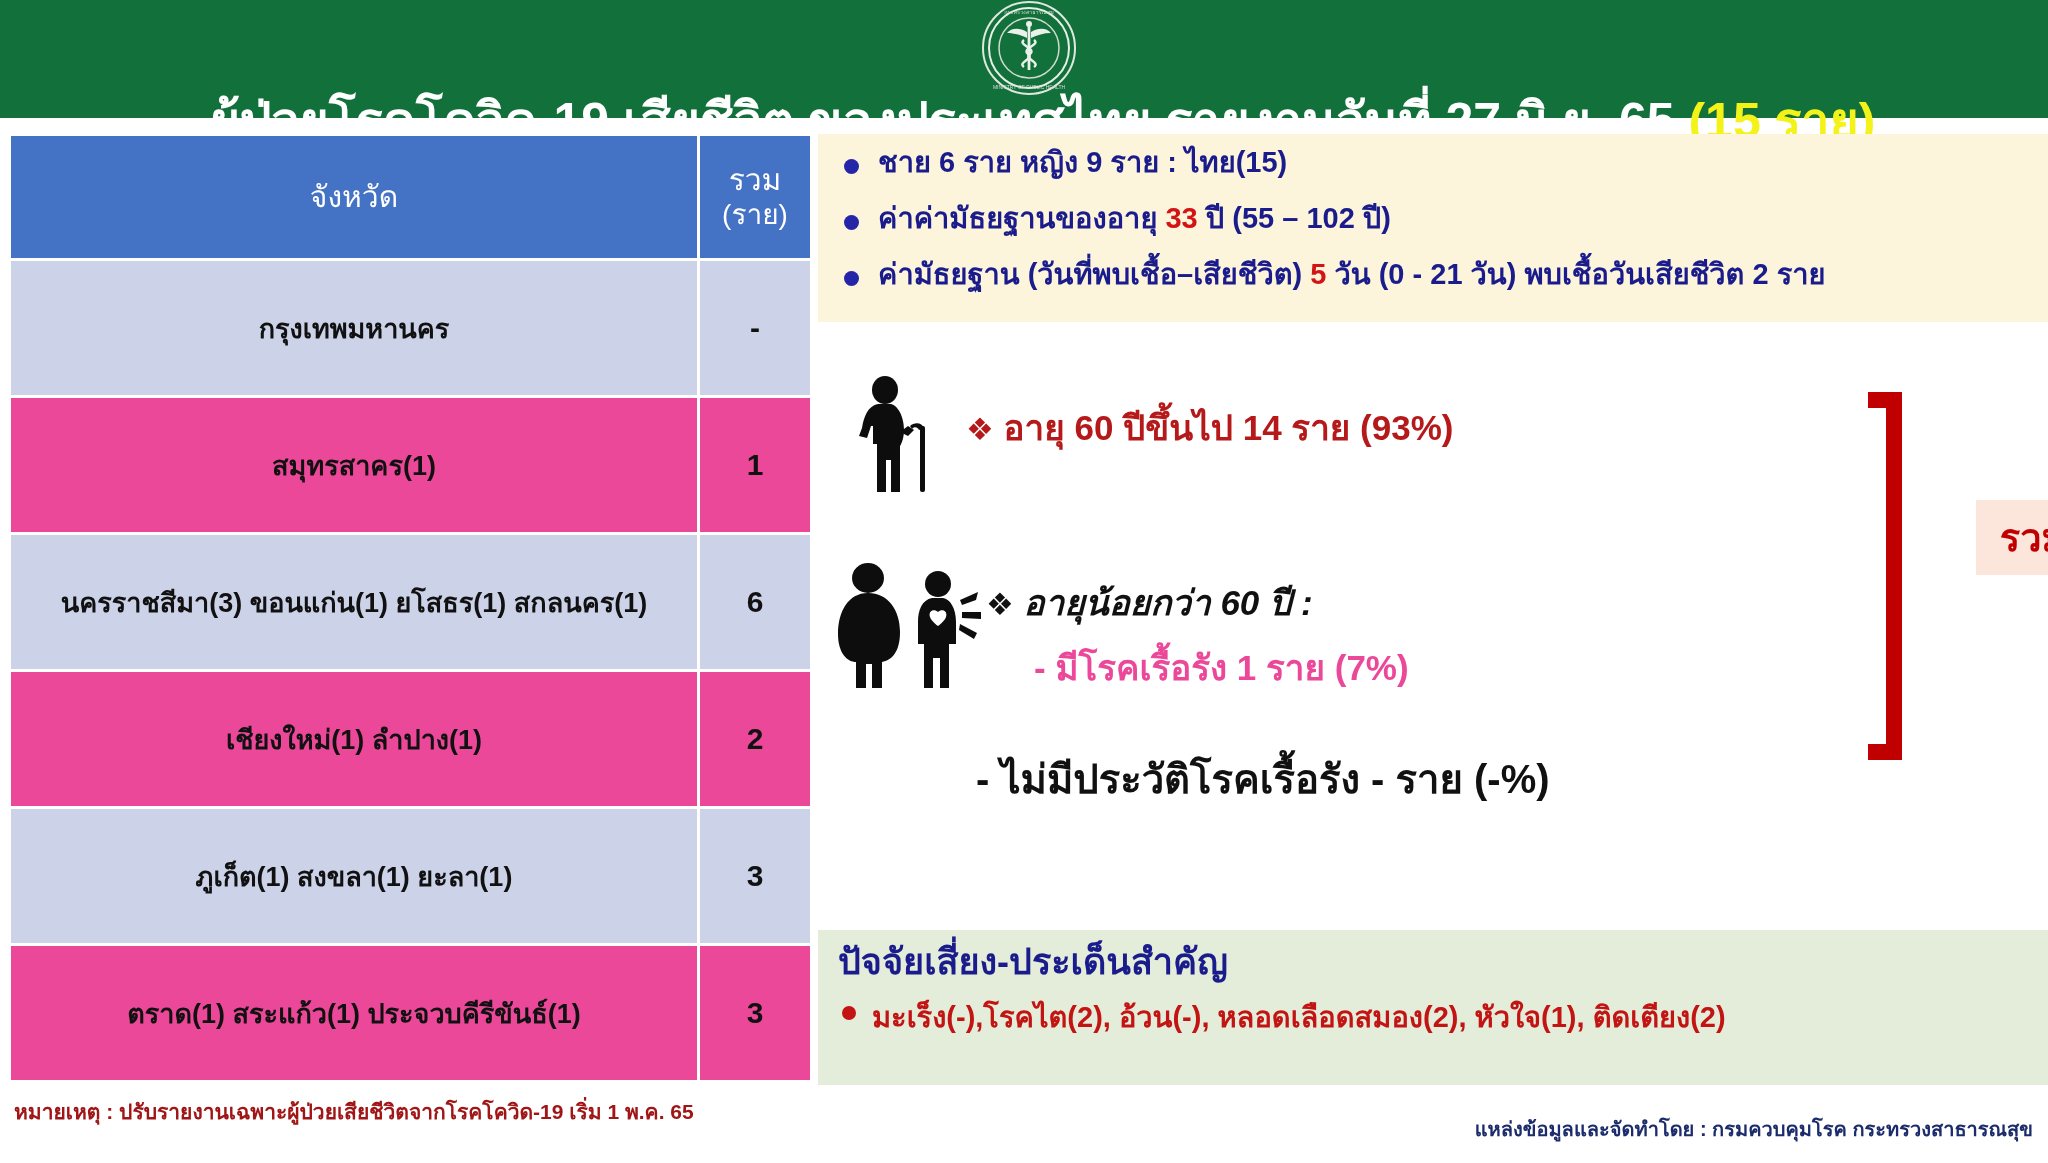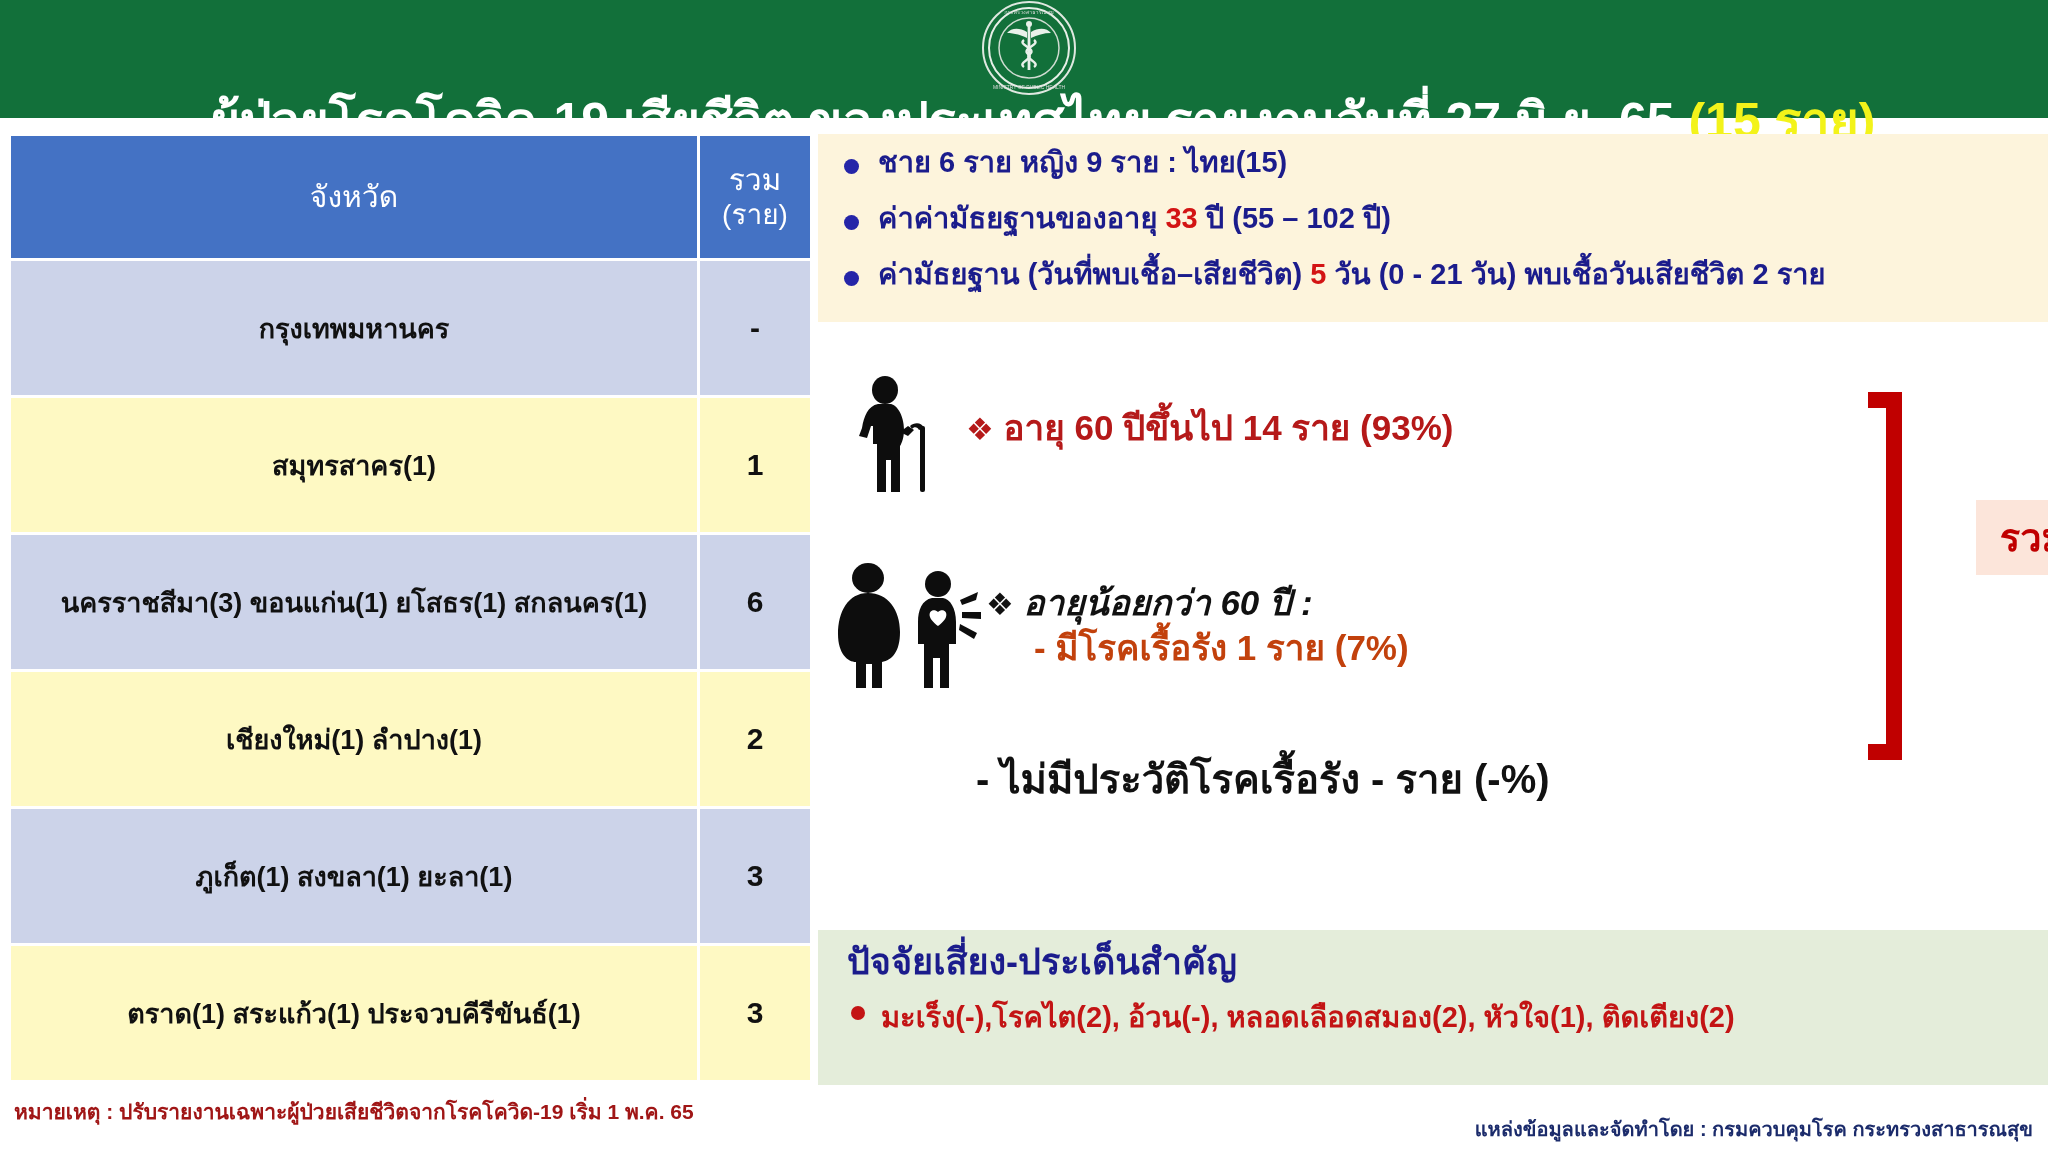--- a/index.html
+++ b/index.html
@@ -76,21 +76,21 @@
     color: #111111;
     font-weight: bold;
   }
   table.prov td.total {
     text-align: center;
     font-size: 30px;
     font-weight: bold;
     padding: 0;
   }
   tr.rA td { background: #ccd3e9; }
-  tr.rB td { background: #fef9c3; }
+  tr.rB td { background: #ec4899; }
 
   .footnote {
     position: absolute;
     left: 14px; top: 1095px;
     font-size: 21px;
     font-weight: bold;
     color: #a01616;
     white-space: nowrap;
   }
 
@@ -139,22 +139,22 @@
 
   .line-under60 {
     position: absolute; left: 168px; top: 255px;
     font-size: 35px; font-weight: bold; color: #111111;
     white-space: nowrap;
     font-style: italic;
   }
   .line-under60 .dia { color: #111111; font-size: 31px; }
 
   .line-chronic {
-    position: absolute; left: 216px; top: 300px;
-    font-size: 35px; font-weight: bold; color: #c2410c;
+    position: absolute; left: 216px; top: 320px;
+    font-size: 35px; font-weight: bold; color: #ec4899;
     white-space: nowrap;
   }
   .line-nochronic {
     position: absolute; left: 158px; top: 427px;
     font-size: 40px; font-weight: bold; color: #111111;
     white-space: nowrap;
   }
 
   
   .bracket {
@@ -177,21 +177,21 @@
     display: flex; align-items: center; justify-content: center;
     font-size: 38px; font-weight: bold; color: #c00000;
   }
 
   
   .risk {
     position: absolute;
     left: 818px; top: 930px;
     width: 1230px; height: 155px;
     background: #e4edda;
-    padding: 12px 0 0 29px;
+    padding: 12px 0 0 20px;
   }
   .risk-title {
     font-size: 36px; font-weight: bold; color: #1b1c8c;
     line-height: 1.1; white-space: nowrap;
   }
   .risk-item {
     position: relative;
     margin-top: 12px; padding-left: 34px;
     font-size: 29px; font-weight: bold; color: #c31414;
     white-space: nowrap;

